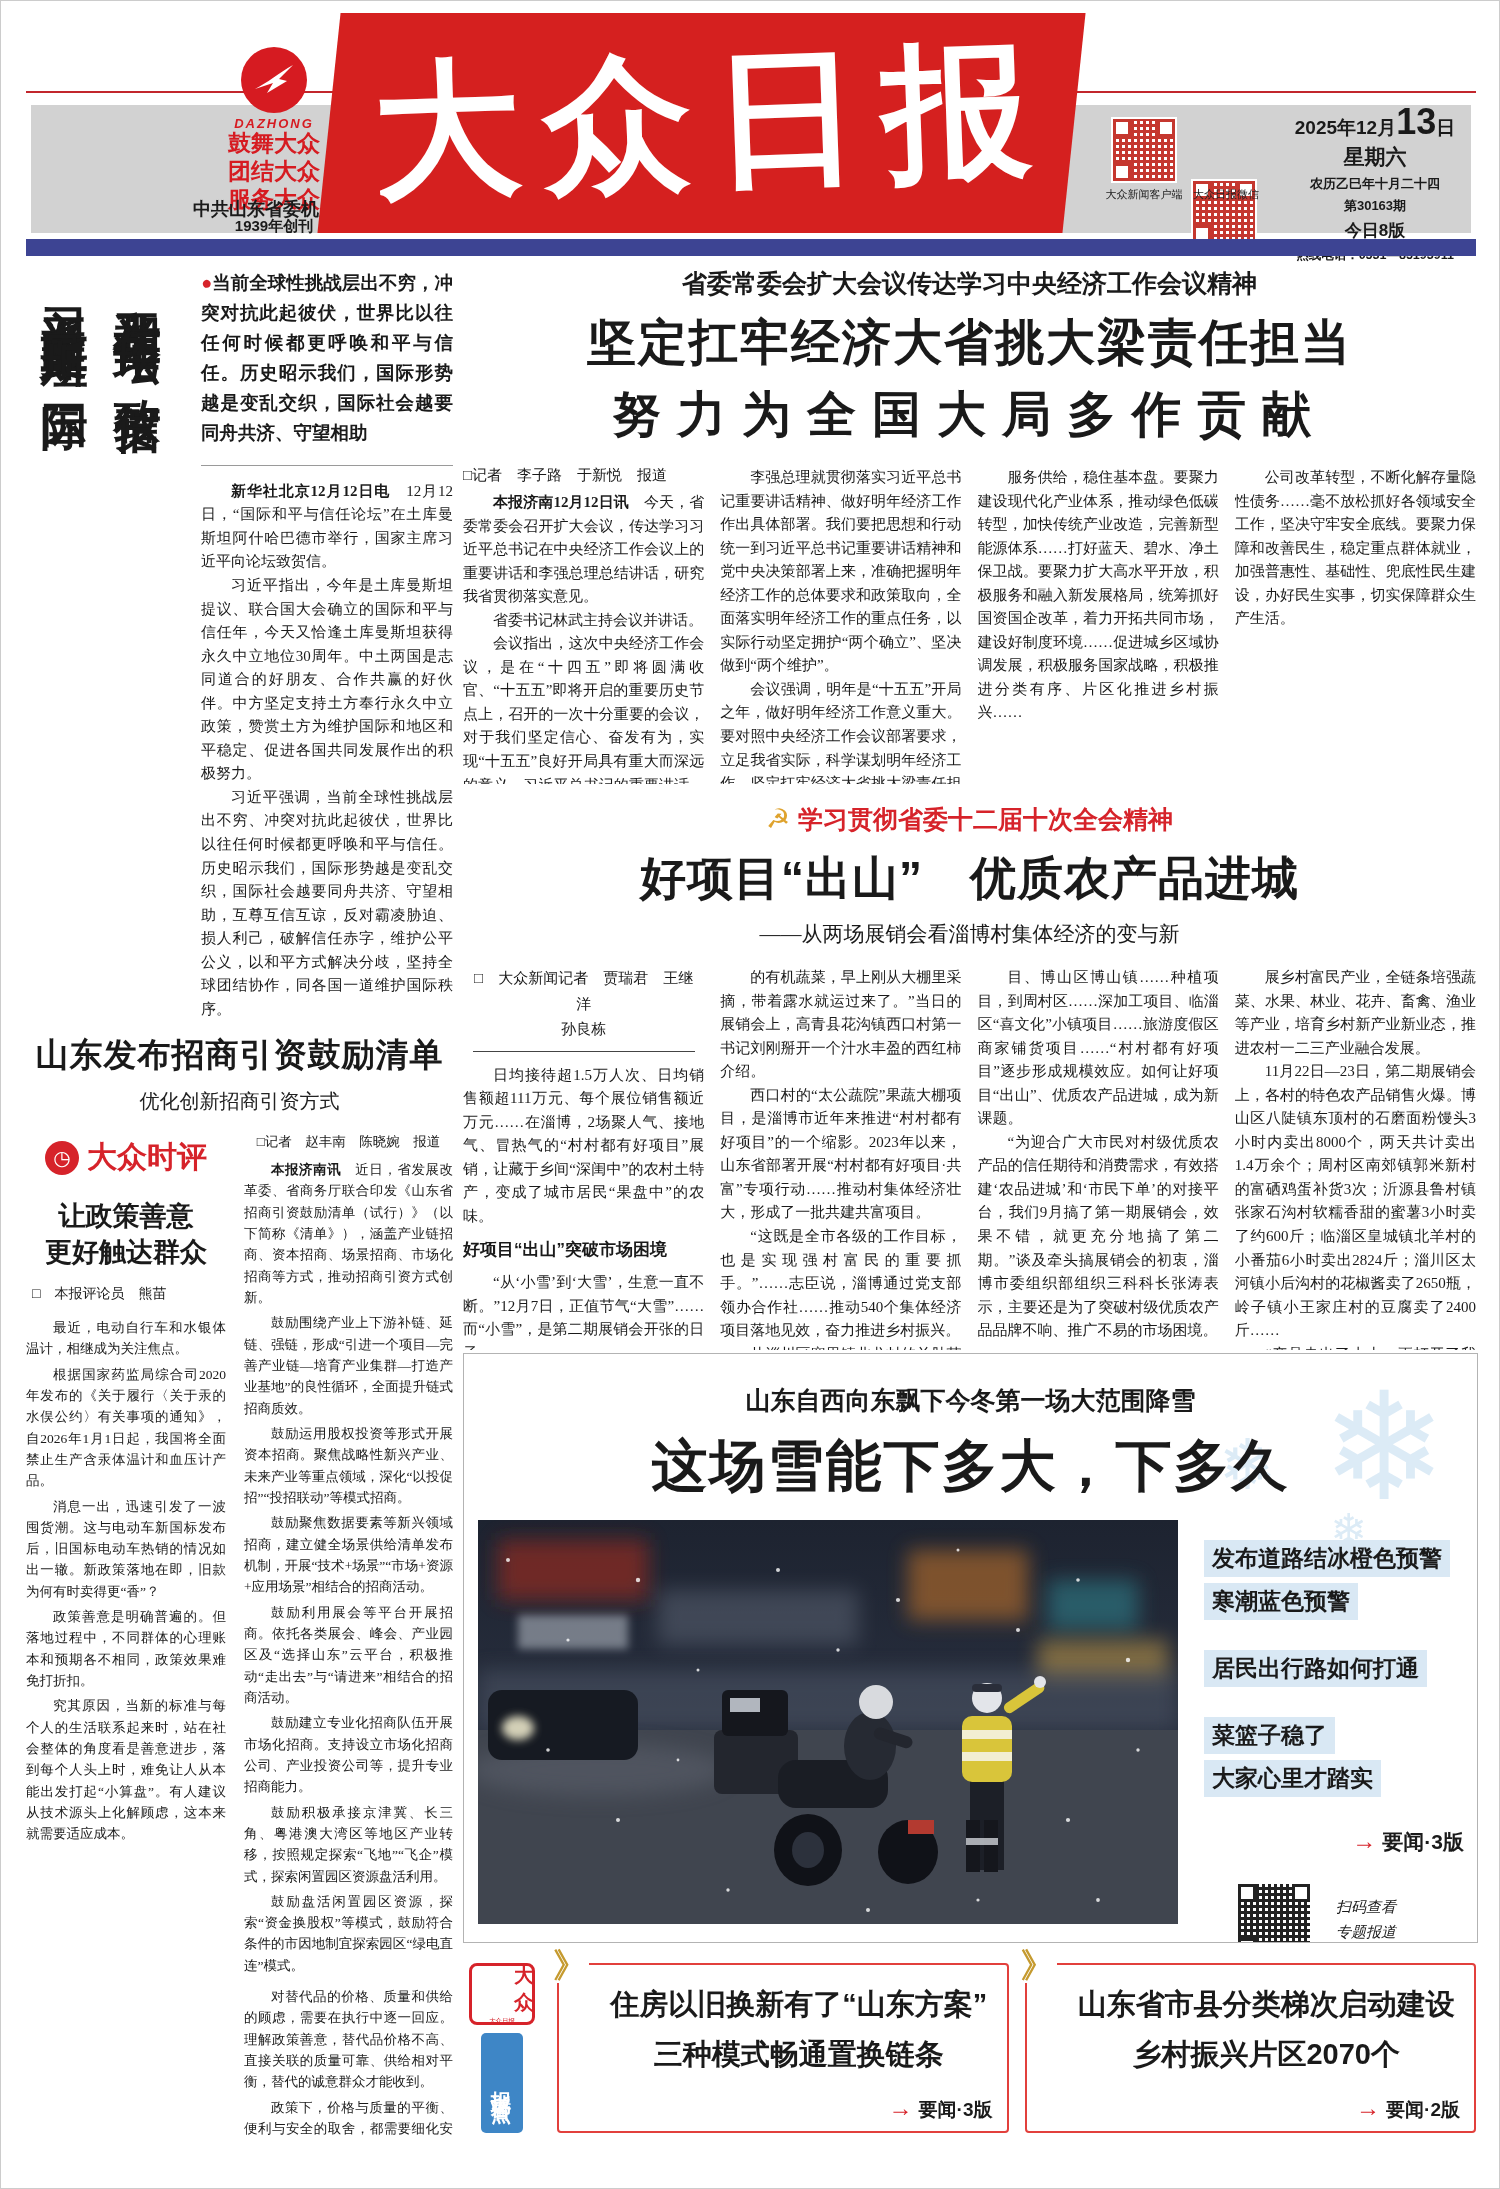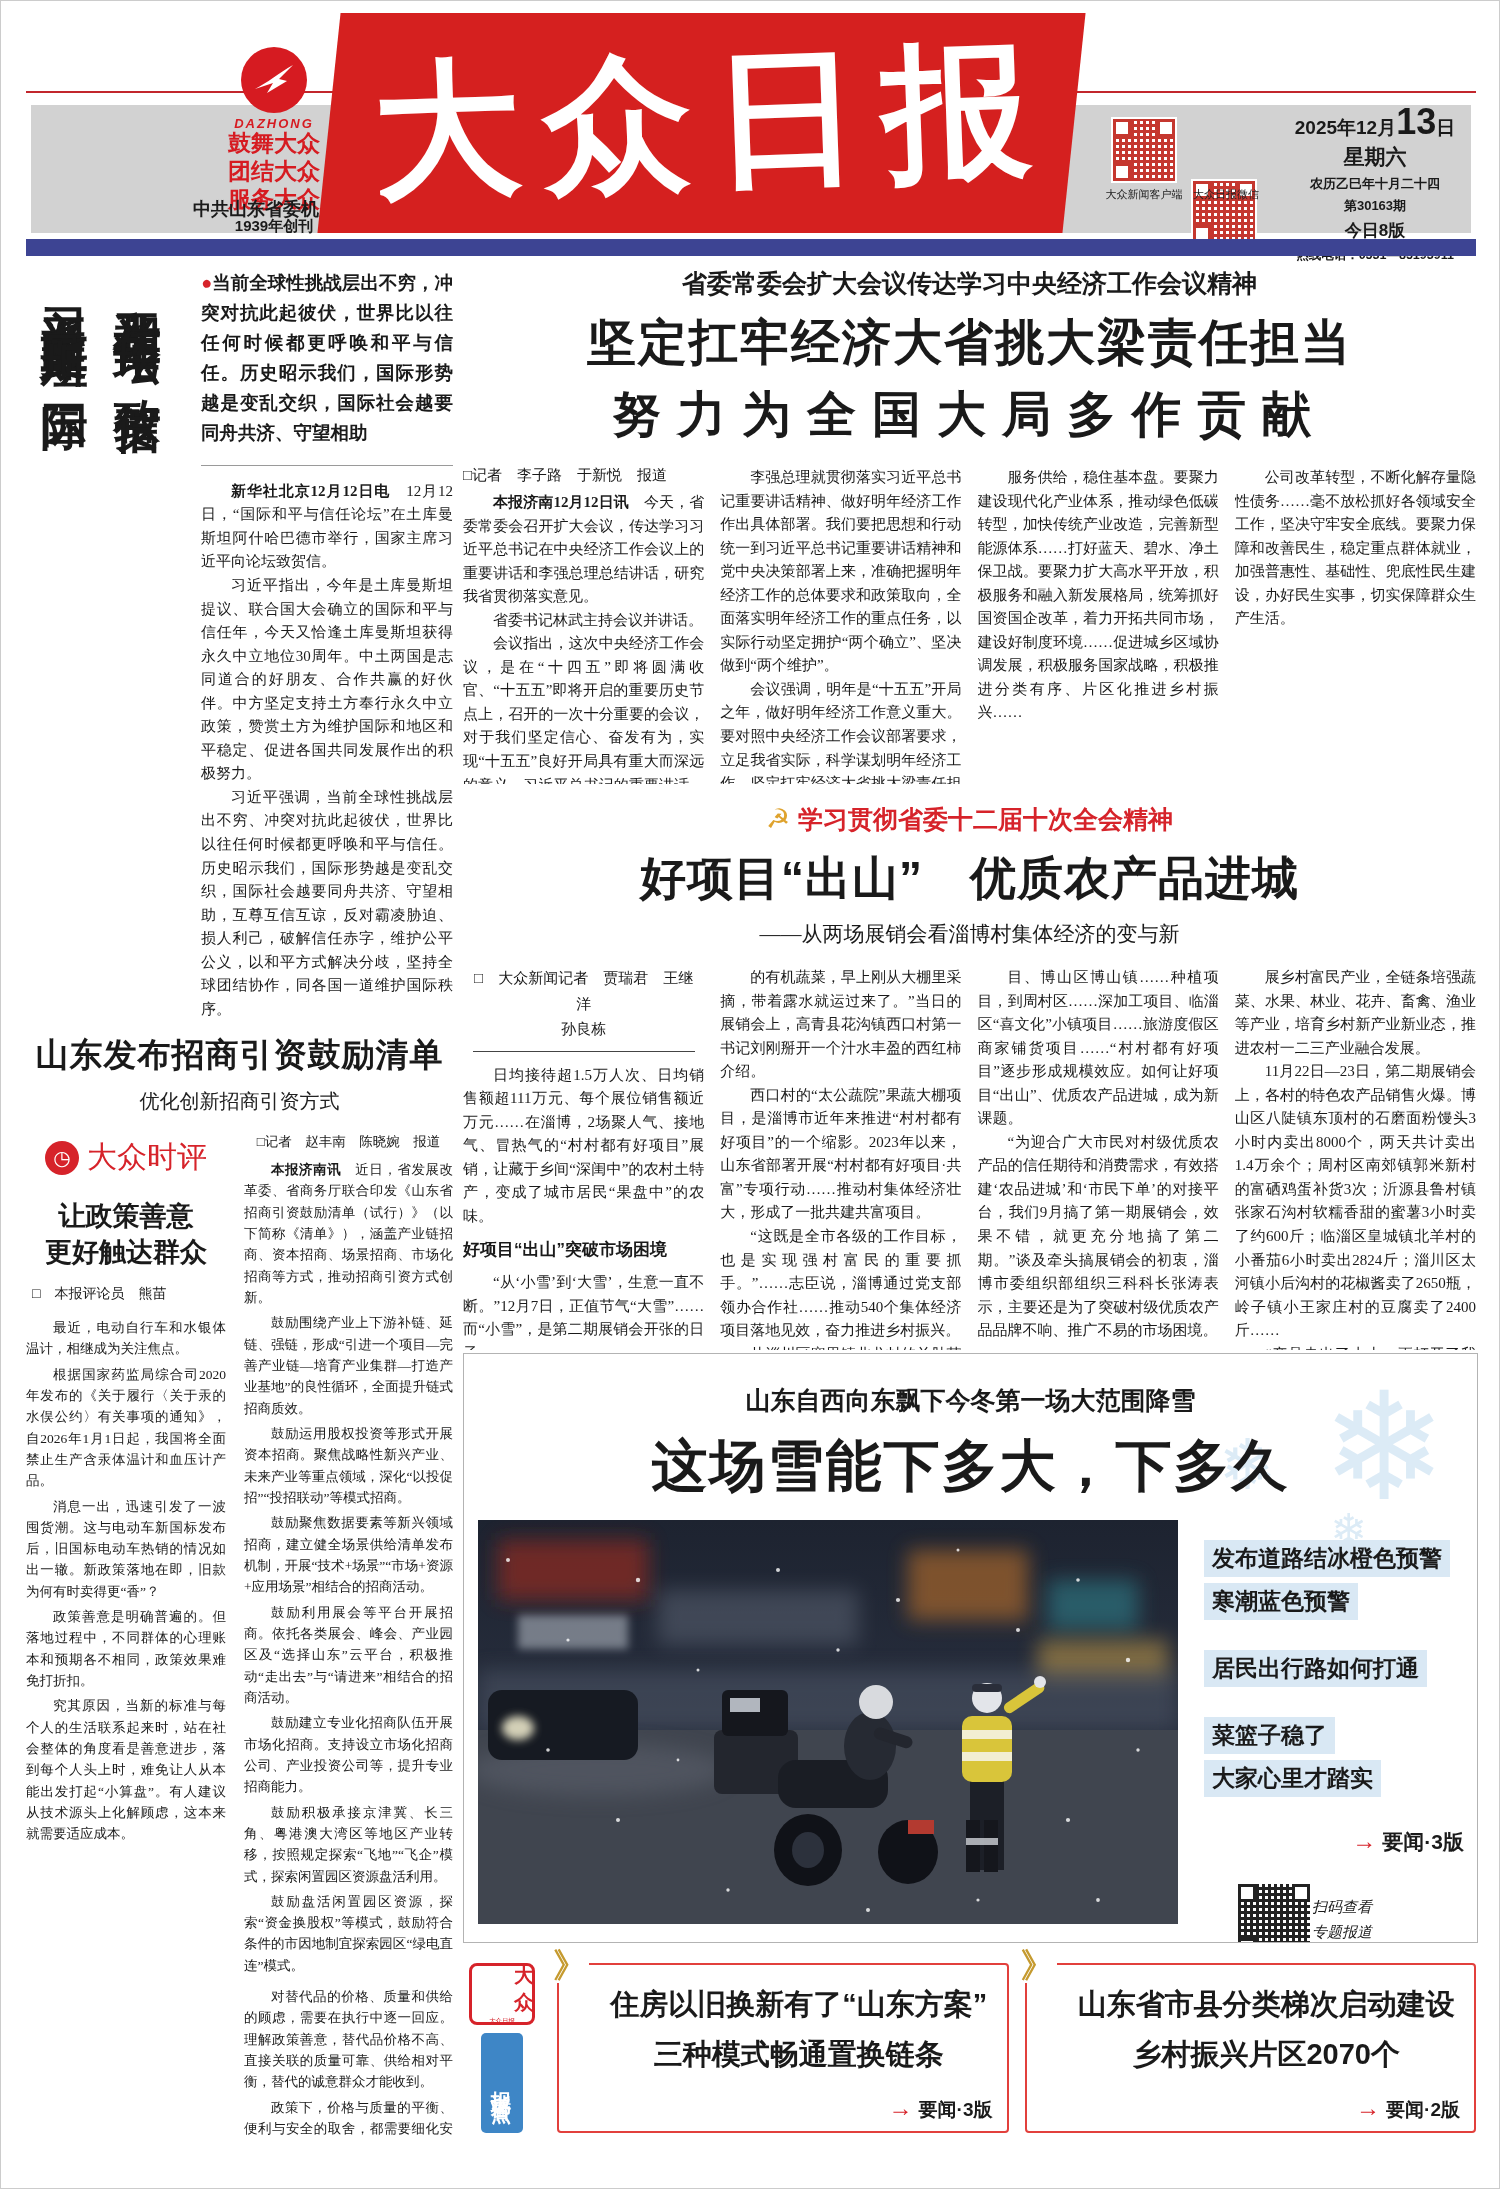--- a/index.html
+++ b/index.html
@@ -59,21 +59,21 @@
   #zs-head .sub{font-size:20px;margin-top:10px;color:#222;}
   
   #left-bottom{top:1130px;left:25px;width:427px;height:1005px;display:flex;gap:18px;}
   #left-bottom .colA{width:200px;overflow:hidden;}
   #left-bottom .colB{width:209px;overflow:hidden;}
   .smalltext p{margin:0 0 4px 0;font-size:13.5px;line-height:1.58;text-align:justify;text-indent:2em;}
   .zs-byline{text-align:center;font-size:13.5px;margin:2px 0 8px 0;}
   #shiping .sp-logo{display:flex;align-items:center;gap:8px;justify-content:center;margin-top:6px;}
   #shiping .sp-icon{width:34px;height:34px;border-radius:50%;background:#d6232a;color:#fff;display:flex;
       align-items:center;justify-content:center;font-size:20px;}
-  #shiping .sp-name{color:#d6232a;font-weight:400;font-size:30px;font-family:"DejaVu Serif","Liberation Serif",serif;}
+  #shiping .sp-name{color:#d6232a;font-weight:700;font-size:30px;font-family:"DejaVu Serif","Liberation Serif",serif;}
   #shiping .sp-title{font-size:27px;font-weight:900;text-align:center;line-height:1.35;margin:20px 0 14px 0;}
   #shiping .sp-byline{font-size:14px;margin:0 0 14px 6px;}
   
   #econ{top:266px;left:462px;width:1013px;}
   #econ .kicker{text-align:center;font-size:25px;font-weight:700;}
   #econ .h1{text-align:center;font-size:49px;font-weight:900;margin-top:10px;letter-spacing:2px;
       font-family:"Liberation Sans","DejaVu Sans",sans-serif;}
   #econ .h2{text-align:center;font-size:49px;font-weight:900;margin-top:6px;letter-spacing:16px;
       font-family:"Liberation Sans","DejaVu Sans",sans-serif;}
   .colrow{display:flex;gap:16px;margin-top:18px;overflow:hidden;}
@@ -98,21 +98,21 @@
   #snow .kicker{position:relative;text-align:center;font-size:25px;font-weight:700;margin-top:30px;z-index:1;}
   #snow .h{position:relative;text-align:center;font-size:56px;font-weight:900;margin-top:12px;z-index:1;
       font-family:"DejaVu Serif","Liberation Serif",serif;letter-spacing:2px;}
   #snow-photo{position:absolute;left:14px;top:166px;width:700px;height:404px;z-index:1;}
   #snow-panel{position:absolute;left:740px;top:186px;width:260px;z-index:1;}
   .hl-group{margin-bottom:24px;}
   .hl{display:inline-block;background:#d9e8f4;padding:3px 8px;font-size:23px;font-weight:900;
       font-family:"Liberation Sans","DejaVu Sans",sans-serif;margin-bottom:6px;}
   .pointer{text-align:right;font-family:"Liberation Sans","DejaVu Sans",sans-serif;font-weight:900;font-size:21px;}
   .rarrow{color:#d6232a;font-weight:900;font-size:24px;margin-right:6px;}
-  #snow-qr-row{display:flex;align-items:center;gap:2px;margin:28px 0 0 34px;}
+  #snow-qr-row{display:flex;align-items:center;gap:26px;margin:28px 0 0 34px;}
   #snow-qr-row .qr{width:72px;height:72px;}
   #snow-qr-row .cap{font-size:15px;line-height:1.7;font-style:italic;}
   
   #strip{top:1962px;left:462px;width:1013px;height:170px;display:flex;gap:16px;}
   #strip .tab{width:78px;text-align:center;}
   .tab-logo{width:60px;height:56px;border:3px solid #d6232a;border-radius:8px;margin:0 auto;background:#fff;
       display:flex;flex-direction:column;align-items:center;justify-content:center;}
   .tab-logo .t1{color:#d6232a;font-weight:900;font-size:20px;font-family:"DejaVu Serif",serif;margin-left:44px;}
   .tab-logo .t2{color:#d6232a;font-size:8px;transform:scale(.8);}
   .tab-blue{width:42px;height:100px;background:#3e86c6;border-radius:5px;margin:8px auto 0 auto;

